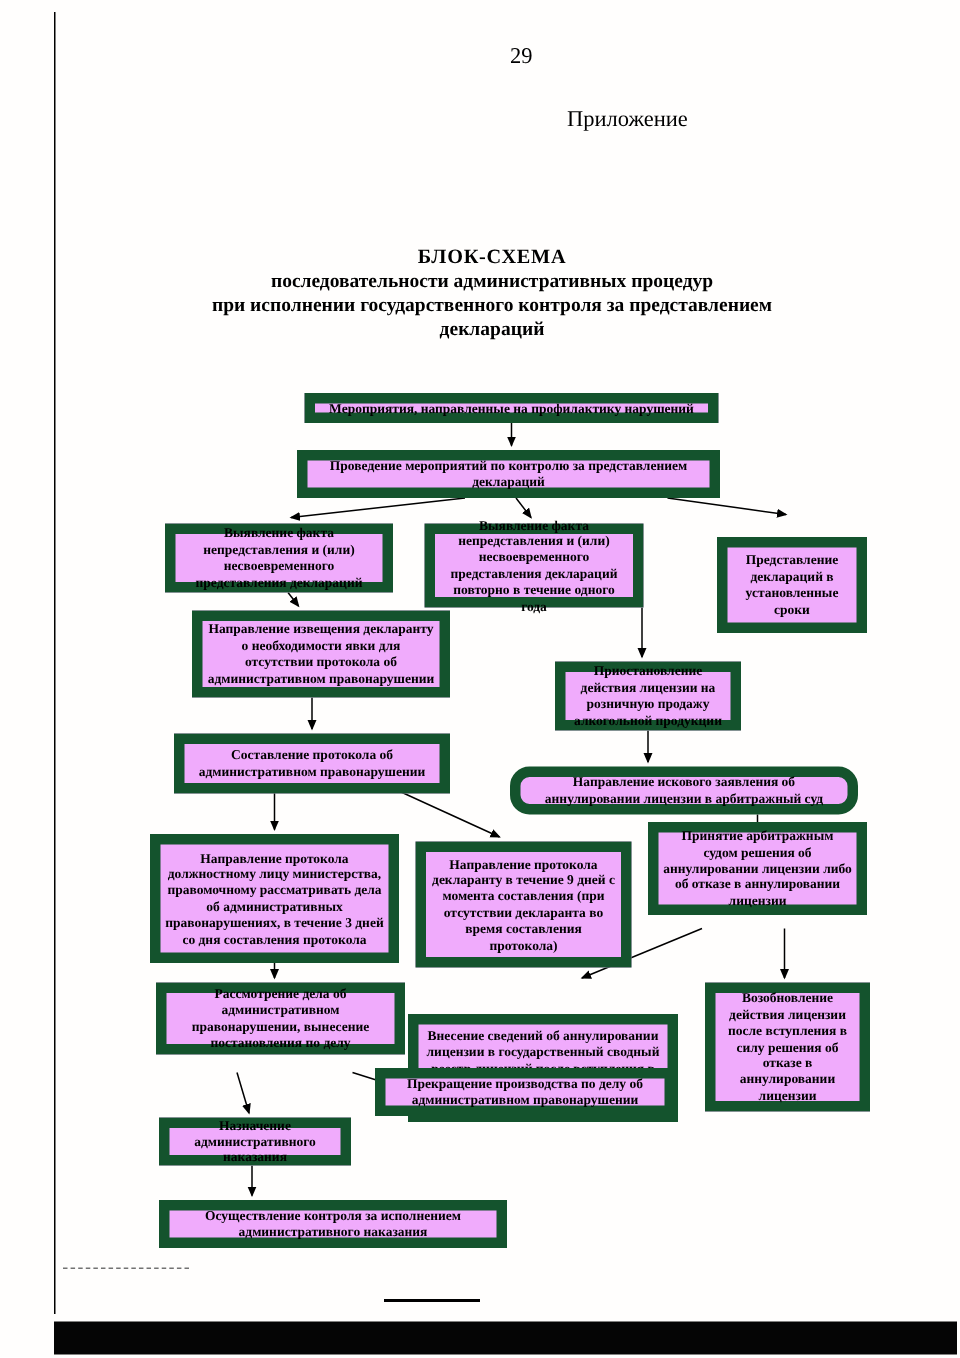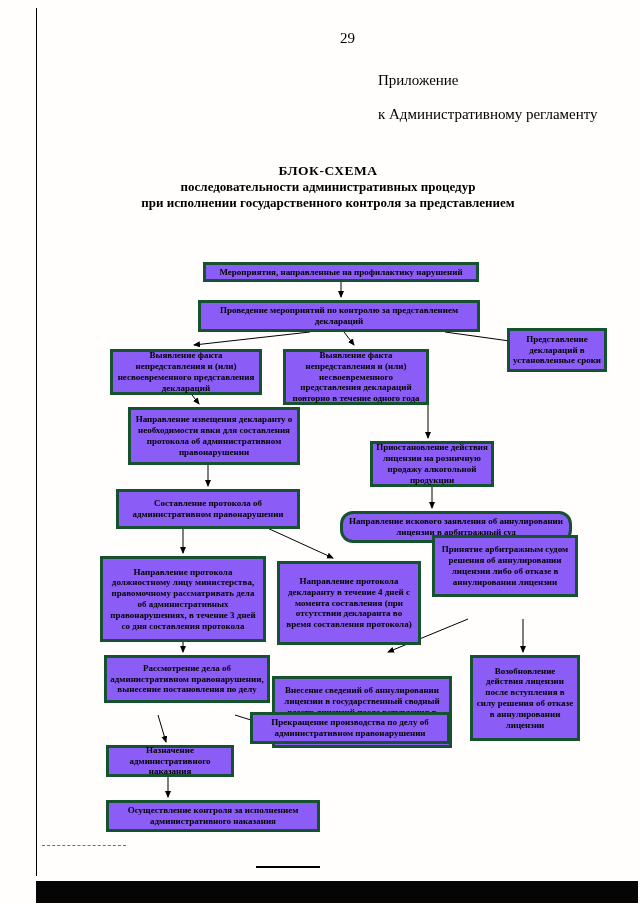--- a/index.html
+++ b/index.html
@@ -26,22 +26,22 @@
   }
   .title-block {
     position: absolute; left: 36px; top: 162px; width: 584px;
     text-align: center; font-weight: bold;
   }
   .title-l1 { font-size: 13.5px; line-height: 17px; letter-spacing: .5px; }
   .title-l  { font-size: 13px; line-height: 16px; }
   .box {
     position: absolute;
     box-sizing: border-box;
-    border: 3px solid #14532d;
-    background: #8b5cf6;
+    border: 7px solid #14532d;
+    background: #f0abfc;
     display: flex;
     align-items: center;
     justify-content: center;
     text-align: center;
     font-weight: bold;
     font-size: 9px;
     line-height: 1.2;
     padding: 2px 3px;
   }
   svg.connectors {
@@ -69,26 +69,26 @@
 </style>
 </head>
 <body>
 
 <div class="page">
 
   <div class="scan-left-border"></div>
 
   <div class="pagenum">29</div>
   <div class="appendix-1">Приложение</div>
-  <div class="appendix-2">к Административному регламенту</div>
 
   <div class="title-block">
     <div class="title-l1">БЛОК-СХЕМА</div>
     <div class="title-l">последовательности административных процедур</div>
     <div class="title-l">при исполнении государственного контроля за представлением</div>
+    <div class="title-l">деклараций</div>
   </div>
 
   <svg class="connectors" viewBox="0 0 640 905">
     <defs>
       <marker id="ah" markerWidth="8" markerHeight="8" refX="6" refY="3" orient="auto">
         <path d="M0,0 L7,3 L0,6 z" fill="#000"></path>
       </marker>
     </defs>
     <g>
       <line x1="341" y1="282" x2="341" y2="297" marker-end="url(#ah)"></line>
@@ -108,32 +108,32 @@
       <line x1="158" y1="715" x2="166" y2="742" marker-end="url(#ah)"></line>
       <line x1="235" y1="715" x2="330" y2="745" marker-end="url(#ah)"></line>
       <line x1="168" y1="777" x2="168" y2="797" marker-end="url(#ah)"></line>
     </g>
   </svg>
 
   <div class="box" style="left:203px; top:262px; width:276px; height:20px;">Мероприятия, направленные на профилактику нарушений</div>
   <div class="box" style="left:198px; top:300px; width:282px; height:32px;">Проведение мероприятий по контролю за представлением деклараций</div>
   <div class="box" style="left:110px; top:349px; width:152px; height:46px;">Выявление факта непредставления и (или) несвоевременного представления деклараций</div>
   <div class="box" style="left:283px; top:349px; width:146px; height:56px;">Выявление факта непредставления и (или) несвоевременного представления деклараций повторно в течение одного года</div>
-  <div class="box" style="left:478px; top:328px; width:100px; height:44px;margin-left:29px;">Представление деклараций в установленные сроки</div>
-  <div class="box" style="left:128px; top:407px; width:172px; height:58px;">Направление извещения декларанту о необходимости явки для составления протокола об административном правонарушении</div>
+  <div class="box" style="left:478px; top:358px; width:100px; height:64px;">Представление деклараций в установленные сроки</div>
+  <div class="box" style="left:128px; top:407px; width:172px; height:58px;">Направление извещения декларанту о необходимости явки для отсутствии протокола об административном правонарушении</div>
   <div class="box" style="left:370px; top:441px; width:124px; height:46px;">Приостановление действия лицензии на розничную продажу алкогольной продукции</div>
   <div class="box" style="left:116px; top:489px; width:184px; height:40px;">Составление протокола об административном правонарушении</div>
   <div class="box" style="left:340px; top:511px; width:232px; height:32px;border-radius:13px;">Направление искового заявления об аннулировании лицензии в арбитражный суд</div>
   <div class="box" style="left:100px; top:556px; width:166px; height:86px;">Направление протокола должностному лицу министерства, правомочному рассматривать дела об административных правонарушениях, в течение 3 дней со дня составления протокола</div>
-  <div class="box" style="left:277px; top:561px; width:144px; height:84px;">Направление протокола декларанту в течение 4 дней с момента составления (при отсутствии декларанта во время составления протокола)</div>
-  <div class="box" style="left:432px; top:535px; width:146px; height:62px;">Принятие арбитражным судом решения об аннулировании лицензии либо об отказе в аннулировании лицензии</div>
+  <div class="box" style="left:277px; top:561px; width:144px; height:84px;">Направление протокола декларанту в течение 9 дней с момента составления (при отсутствии декларанта во время составления протокола)</div>
+  <div class="box" style="left:432px; top:548px; width:146px; height:62px;">Принятие арбитражным судом решения об аннулировании лицензии либо об отказе в аннулировании лицензии</div>
   <div class="box" style="left:104px; top:655px; width:166px; height:48px;">Рассмотрение дела об административном правонарушении, вынесение постановления по делу</div>
   <div class="box" style="left:272px; top:676px; width:180px; height:72px;">Внесение сведений об аннулировании лицензии в государственный сводный реестр лицензий после вступления в силу решения об аннулировании лицензии</div>
   <div class="box" style="left:470px; top:655px; width:110px; height:86px;">Возобновление действия лицензии после вступления в силу решения об отказе в аннулировании лицензии</div>
   <div class="box" style="left:106px; top:745px; width:128px; height:32px;">Назначение административного наказания</div>
   <div class="box" style="left:250px; top:712px; width:200px; height:32px;">Прекращение производства по делу об административном правонарушении</div>
-  <div class="box" style="left:106px; top:800px; width:214px; height:32px;">Осуществление контроля за исполнением административного наказания</div>
+  <div class="box" style="left:106px; top:800px; width:232px; height:32px;">Осуществление контроля за исполнением административного наказания</div>
 
   <div class="scan-dashes"></div>
   <div class="scan-short-line"></div>
   <div class="scan-bottom-bar"></div>
 
 </div>
 
 </body></html>

